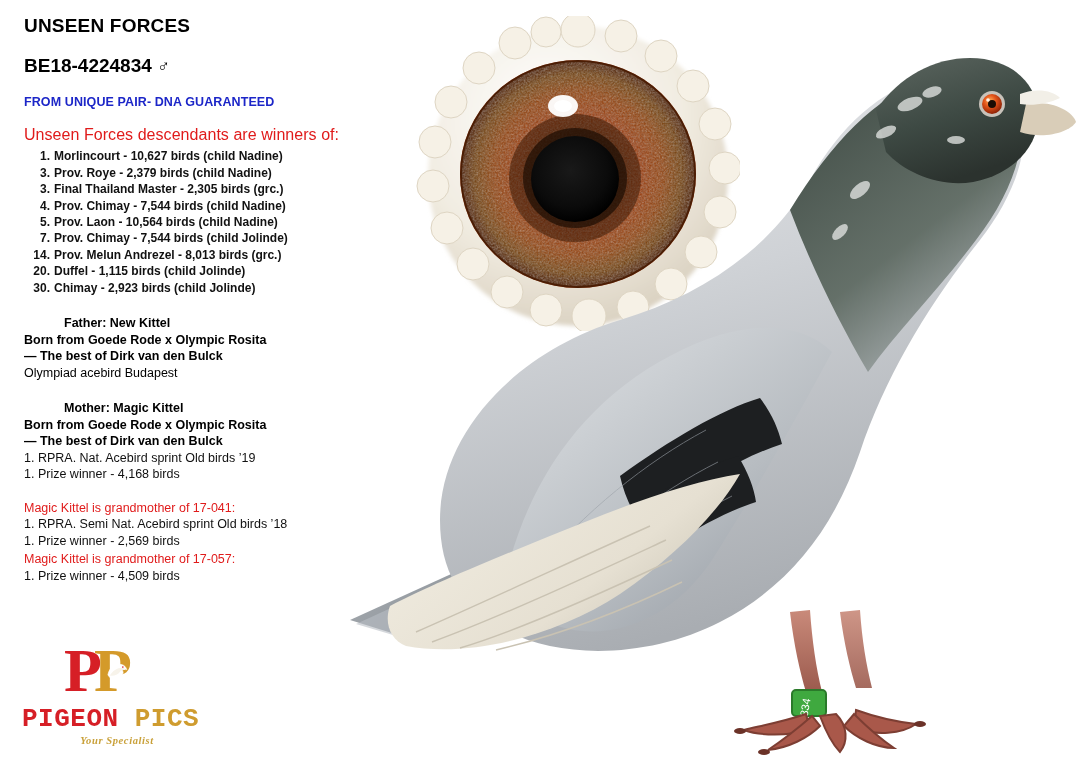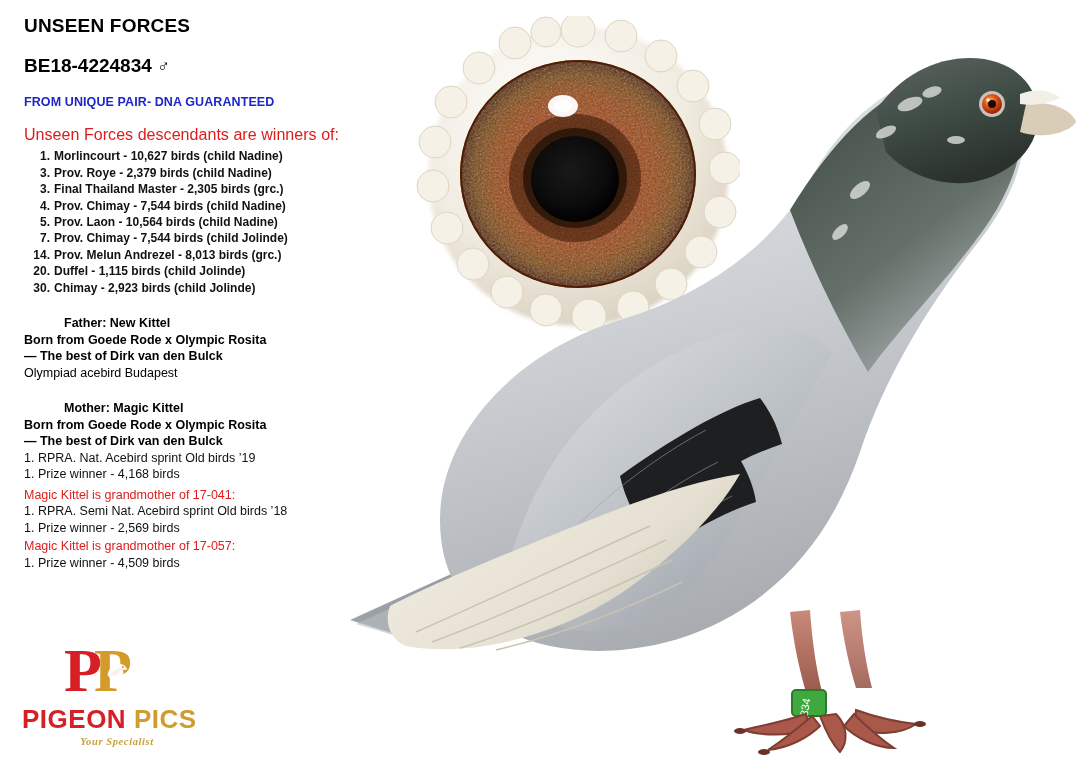--- a/index.html
+++ b/index.html
@@ -132,21 +132,21 @@
   .logo-p2 { left: 30px; top: -6px; color: #d49a2a; }
   .logo-bird {
     position: absolute;
     left: 40px;
     top: 8px;
     width: 26px;
     height: 26px;
   }
   .logo-word {
     margin-top: 6px;
-    font-family: Liberation Sans, sans-serif;
+    font-family: Liberation Mono, monospace;
     font-size: 26px;
     letter-spacing: 0.5px;
   }
   .logo-word .w1 { color: #d61f26; font-weight: bold; }
   .logo-word .w2 { color: #cf9c2f; font-weight: bold; }
   .logo-tag {
     margin-top: 1px;
     text-align: center;
     font-family: "Liberation Serif", serif;
     font-size: 10.5px;
@@ -231,21 +231,21 @@
     </div>
 
     <div class="block">
       <div class="b-title">Mother: Magic Kittel</div>
       <div class="b-line">Born from Goede Rode x Olympic Rosita</div>
       <div class="b-line">— The best of Dirk van den Bulck</div>
 
       <div class="plain-line">1. RPRA. Nat. Acebird sprint Old birds ’19</div>
       <div class="plain-line">1. Prize winner - 4,168 birds</div>
 
-      <div class="red-head" style="margin-top:4px;">Magic Kittel is grandmother of 17-041:</div>
+      <div class="red-head" style="margin-top:17px;">Magic Kittel is grandmother of 17-041:</div>
       <div class="plain-line">1. RPRA. Semi Nat. Acebird sprint Old birds ’18</div>
       <div class="plain-line">1. Prize winner - 2,569 birds</div>
 
       <div class="red-head" style="margin-top:2px;">Magic Kittel is grandmother of 17-057:</div>
       <div class="plain-line">1. Prize winner - 4,509 birds</div>
     </div>
   </div>
 
   <div class="logo">
     <div class="logo-marks">

